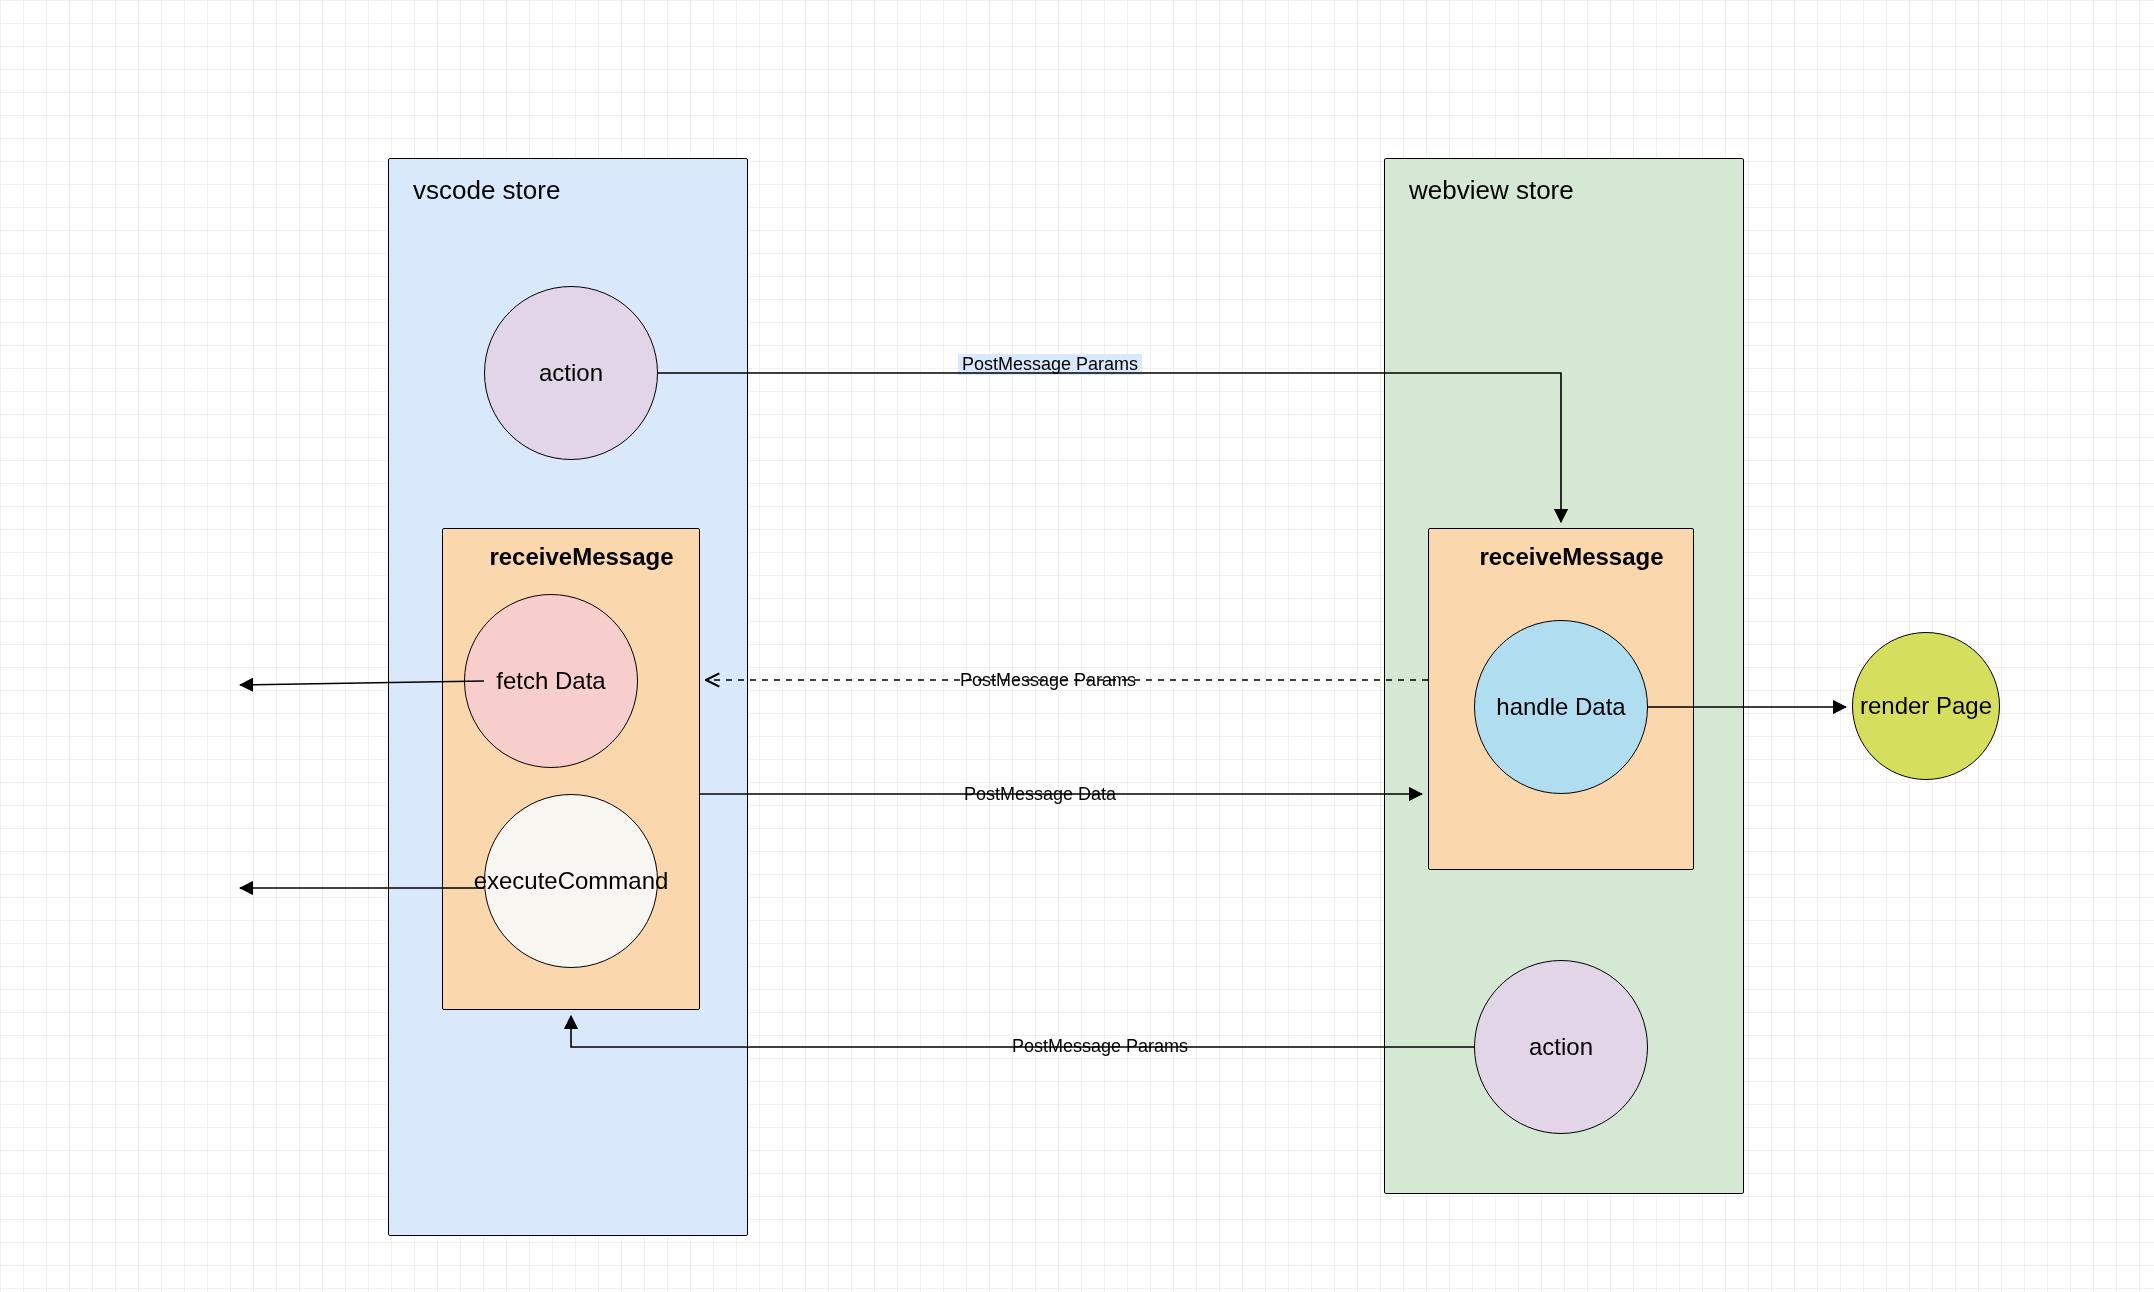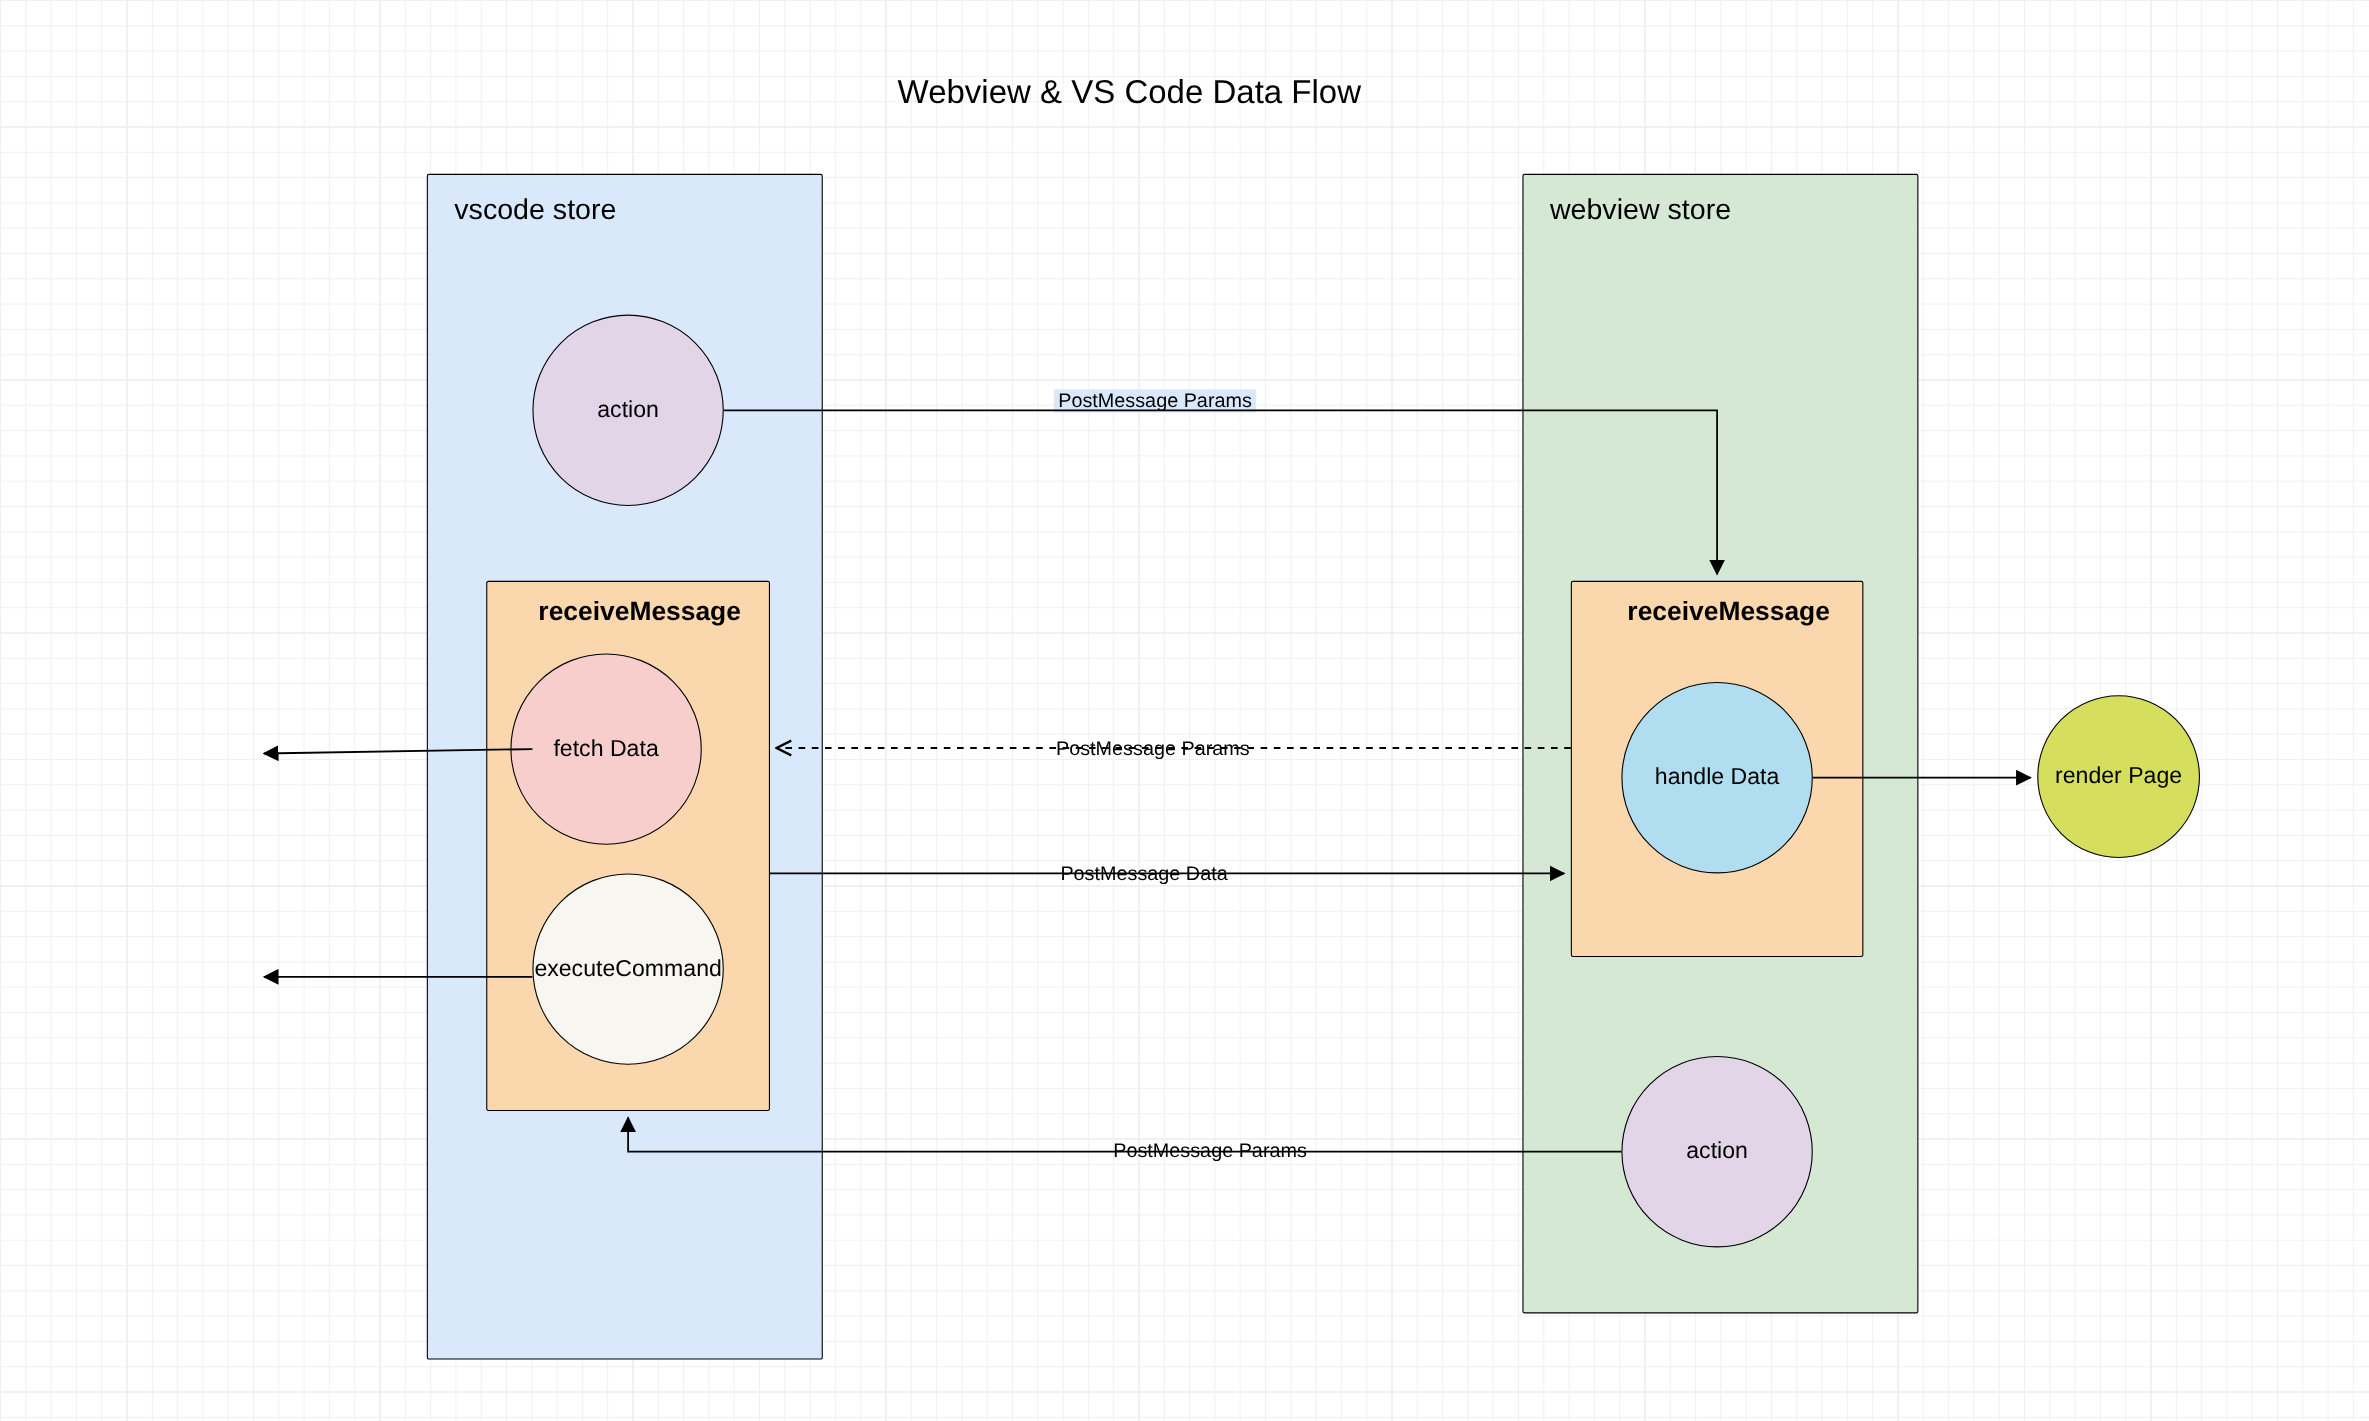--- a/index.html
+++ b/index.html
@@ -53,21 +53,21 @@
     color: #000;
     padding-left: 21px;
   }
   .circle {
     border: 1px solid #000;
     border-radius: 50%;
     display: flex;
     align-items: center;
     justify-content: center;
     text-align: right;
-    font-size: 21px;
+    font-size: 24px;
     color: #000;
     line-height: 1.2;
     padding: 6px;
   }
   .edge-label {
     font-size: 18px;
     color: #000;
     white-space: nowrap;
   }
   svg.overlay {
@@ -75,21 +75,20 @@
     top: 0; left: 0;
     width: 2154px; height: 1292px;
     pointer-events: none;
   }
 </style>
 </head>
 <body>
 
 <div class="canvas">
 
-  <div class="abs title" style="left:816px; top:68px;">Webview &amp; VS Code Data Flow</div>
 
   <div class="abs store-box" style="left:388px; top:158px; width:360px; height:1078px; background:#dae8fc;">
     <div class="store-label">vscode store</div>
   </div>
 
   <div class="abs store-box" style="left:1384px; top:158px; width:360px; height:1036px; background:#d5e8d4;">
     <div class="store-label">webview store</div>
   </div>
 
   <div class="abs inner-box" style="left:442px; top:528px; width:258px; height:482px;">

